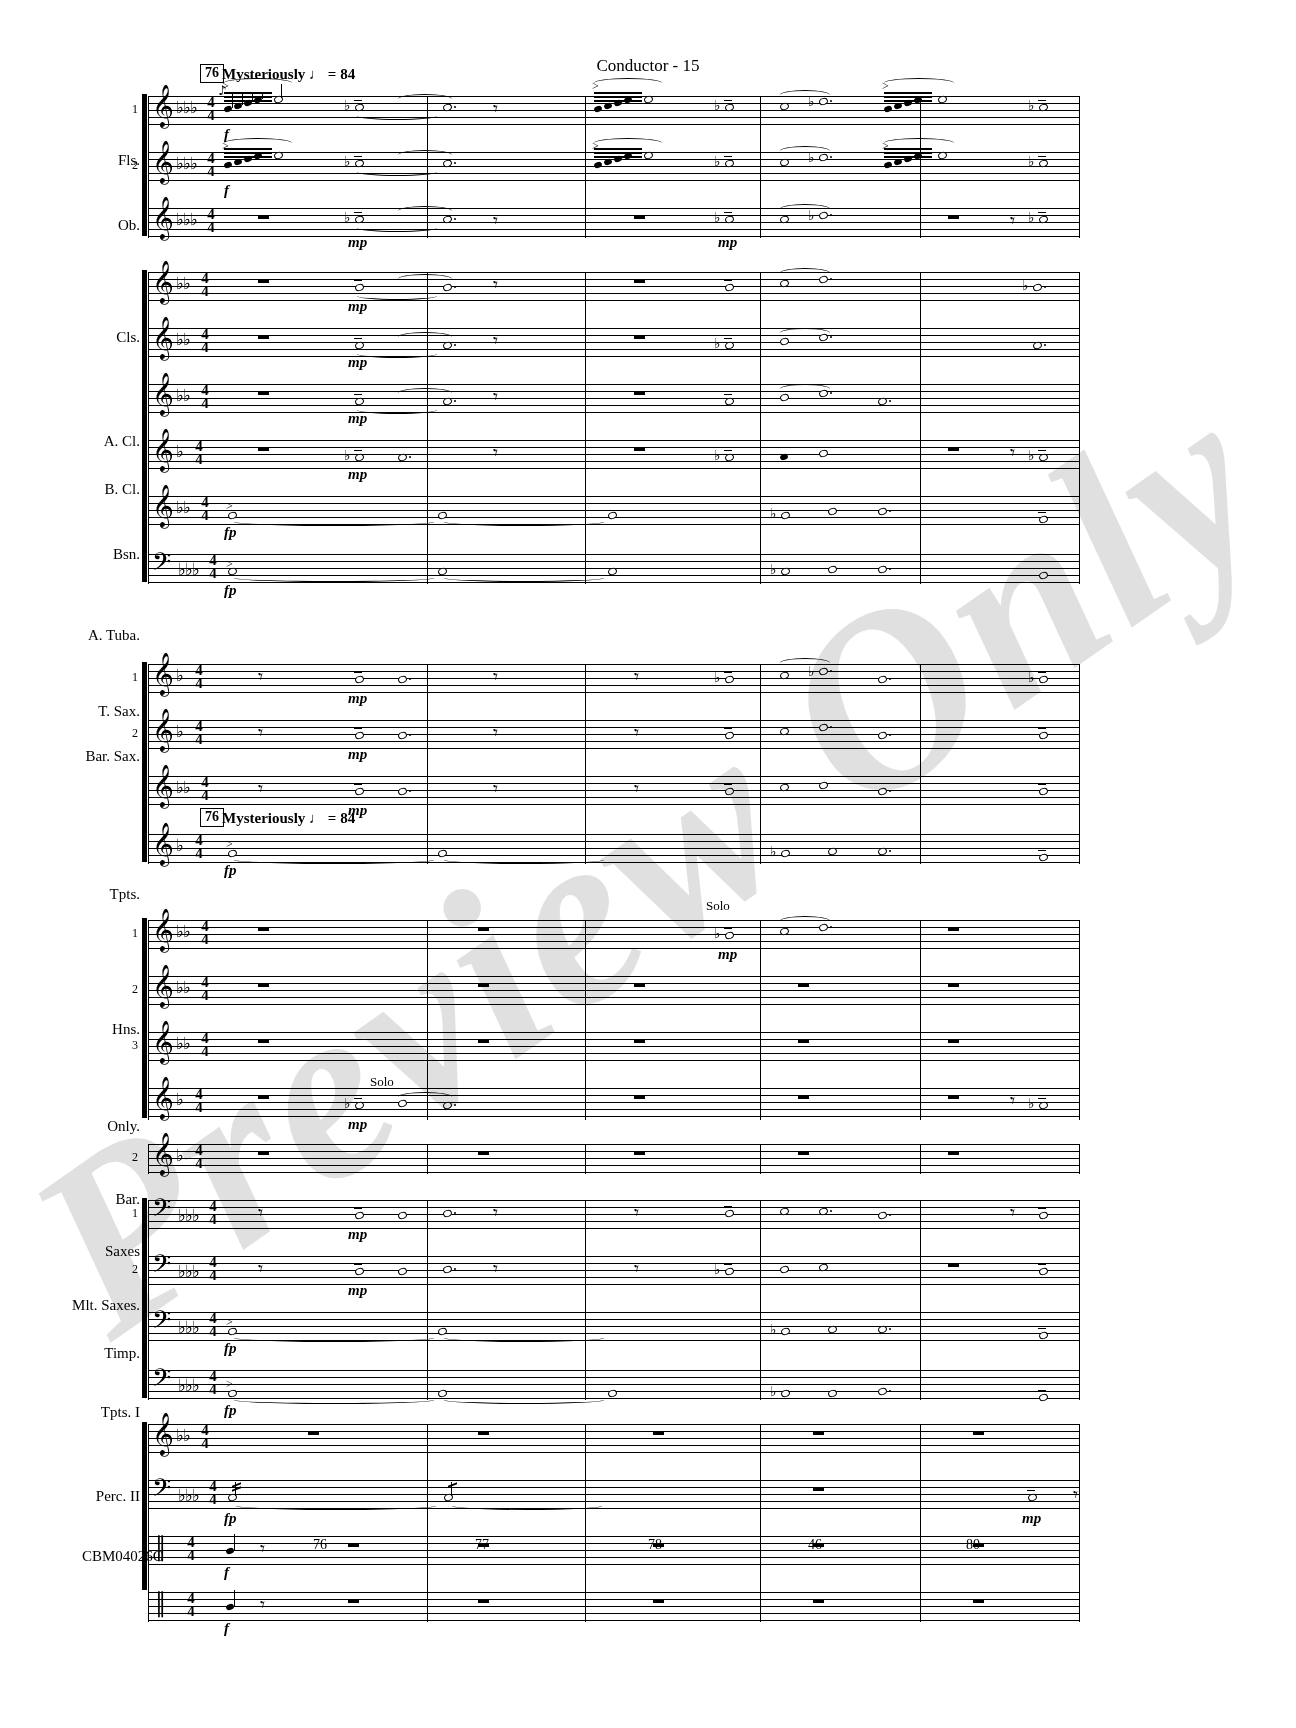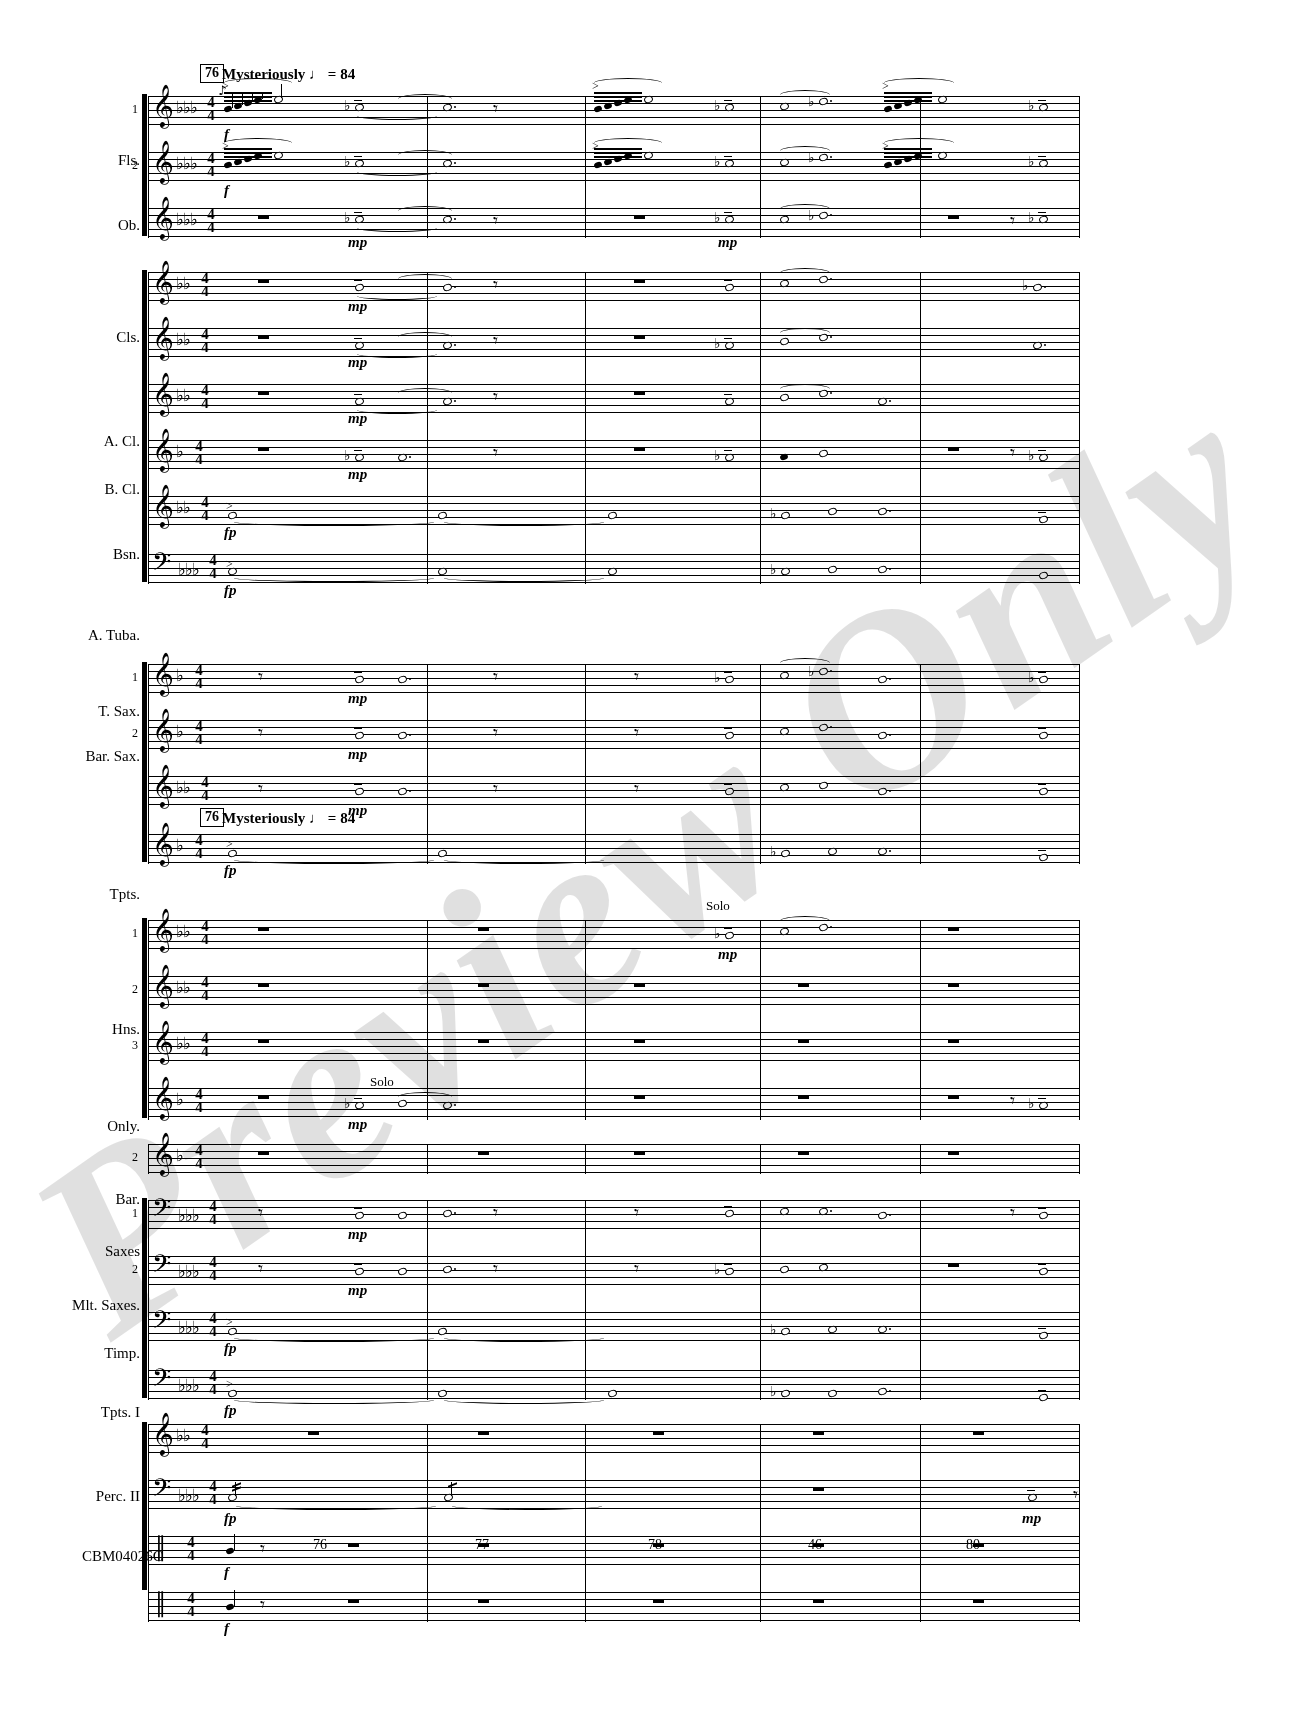--- a/index.html
+++ b/index.html
@@ -302,20 +302,21 @@
     height: 2px;
     background: #000;
     transform: skewY(-20deg);
   }
 </style>
 </head>
 <body>
 
 <div id="page">
 
+  <div id="header-title">Conductor - 15</div>
   <div id="footer-code">CBM04026C</div>
 
   <div id="score">
 
     <div class="group" style="top:96px;height:140px;">
       <div class="group-bracket" style="height:142px;"></div>
 
       <div class="staff" style="top:0px;">
         <div class="line l0"></div>
           <div class="line l1"></div>

